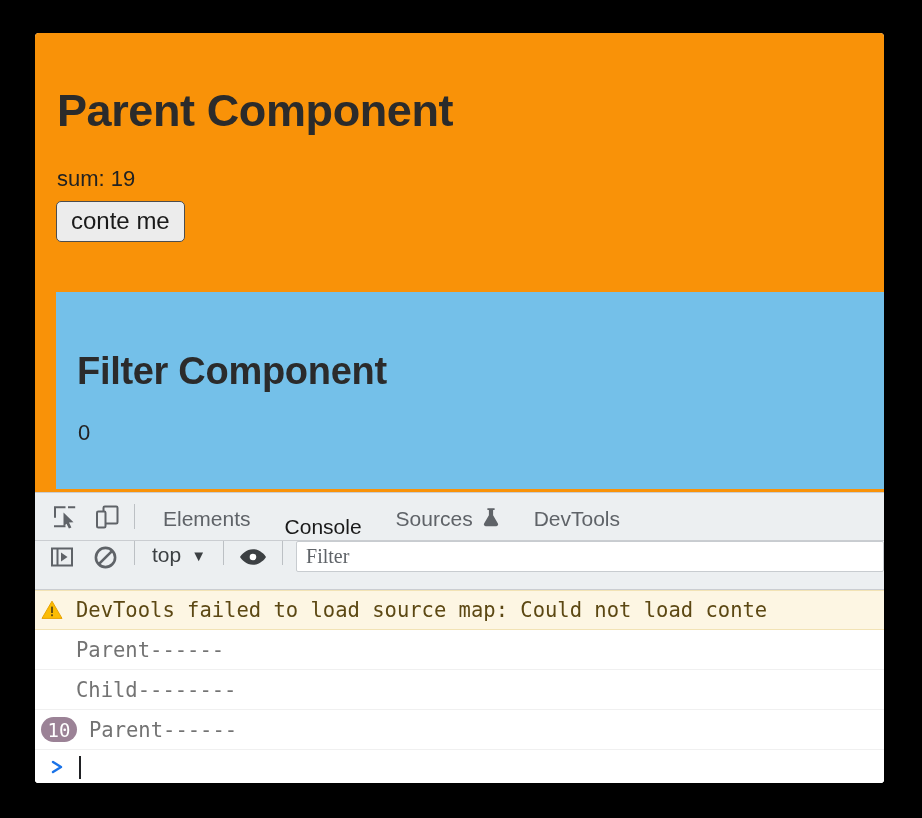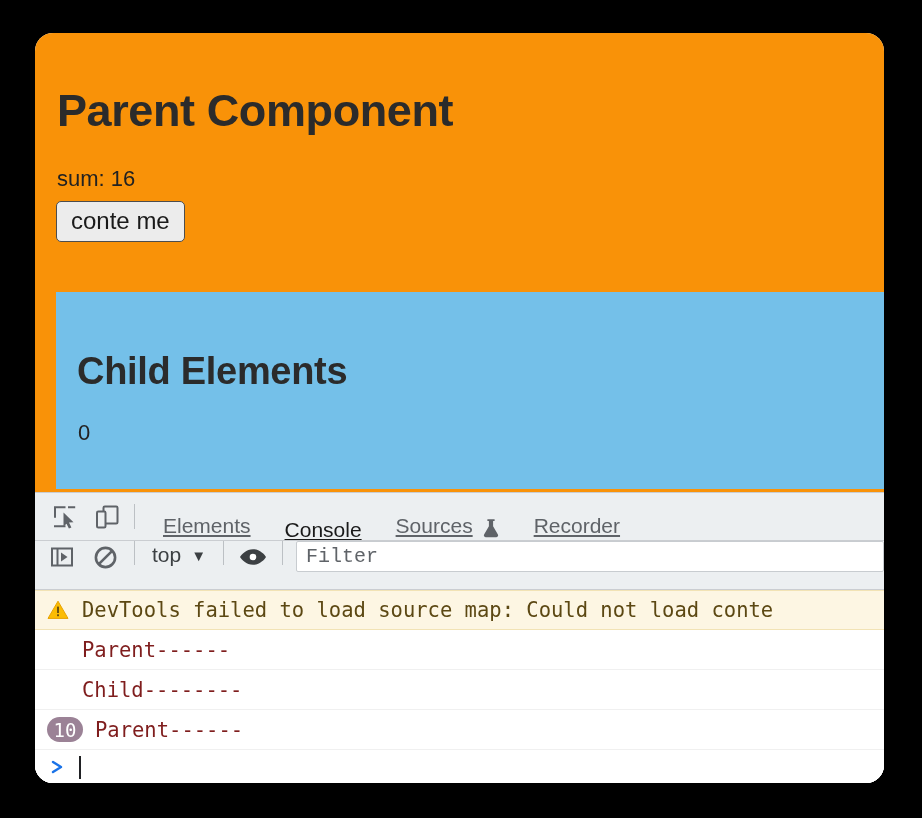--- a/index.html
+++ b/index.html
@@ -19,21 +19,21 @@
     background: #000000;
   }
 
   
   .page {
     position: absolute;
     left: 35px;
     top: 33px;
     width: 849px;
     height: 750px;
-    border-radius: 18px;
+    border-radius: 4px;
     overflow: hidden;
     background: #ffffff;
   }
 
   
   .parent-panel {
     position: absolute;
     left: 0;
     top: 0;
     width: 849px;
@@ -149,31 +149,30 @@
   .dt-sep {
     width: 1px;
     height: 25px;
     background: #bcc0c4;
     margin: 0 11px;
     flex: none;
   }
 
   .dt-tab {
     height: 46px;
-    padding: 2px 17px;
-    display: flex;
-    align-items: flex-end;
+    padding: 13px 17px;
+    display: flex;
+    align-items: flex-start;
     gap: 9px;
     font-size: 21px;
     color: #5f6368;
     cursor: pointer;
     white-space: nowrap;
     flex: none;
     box-sizing: border-box;
-    text-decoration: underline;
   }
   .dt-tab.active {
     color: #1a1a1a;
     border-bottom: 4px solid #1a73e8;
     margin-top: 16px;
   }
 
   
   .console-bar {
     position: relative;
@@ -219,54 +218,54 @@
   .filter-input {
     flex: 1;
     height: 31px;
     margin-right: 0;
     background: #ffffff;
     border: 1px solid #c8ccd0;
     border-radius: 2px;
     padding: 0 9px;
     font-size: 20px;
     color: #3c4043;
-    font-family: Liberation Mono, monospace;
+    font-family: Liberation Serif, serif;
     box-sizing: border-box;
     outline: none;
   }
   .filter-input::placeholder { color: #5f6368; opacity: 1; }
 
   
   .console-list {
     position: relative;
     background: #ffffff;
     font-family: "DejaVu Sans Mono", monospace;
   }
 
   .msg {
     display: flex;
     align-items: center;
     min-height: 40px;
     border-bottom: 1px solid #f0f0f0;
-    padding-left: 12px;
+    padding-left: 6px;
     box-sizing: border-box;
     white-space: nowrap;
     overflow: hidden;
   }
 
   .msg.warning {
     background: #fdf6e3;
     border-top: 1px solid #f2e3b5;
     border-bottom: 1px solid #f2e3b5;
     color: #5c4813;
   }
 
   .msg-text {
     font-size: 20.5px;
-    color: #7f1d1d;
+    color: #737373;
     letter-spacing: 0px;
   }
   .msg.warning .msg-text { color: #5c4813; }
 
   .warn-icon {
     width: 22px;
     height: 22px;
     margin-right: 13px;
     flex: none;
     display: flex;
@@ -321,25 +320,25 @@
 </style>
 </head>
 <body>
 
 <div id="root">
 
   <div class="page">
 
     <div class="parent-panel">
       <h1 class="parent-title">Parent Component</h1>
-      <div class="parent-sum">sum: 16</div>
+      <div class="parent-sum">sum: 19</div>
       <button class="click-btn">conte me</button>
 
       <div class="child-panel">
-        <h2 class="child-title">Child Elements</h2>
+        <h2 class="child-title">Filter Component</h2>
         <div class="child-count">0</div>
       </div>
     </div>
 
     <div class="devtools">
 
       <div class="dt-tabbar">
 
         <div class="dt-iconbtn">
           <svg width="26" height="26" viewBox="0 0 26 26">
@@ -369,21 +368,21 @@
           <span>Sources</span>
           <span style="display:flex;align-items:center;">
             <svg width="18" height="20" viewBox="0 0 18 20">
               <path d="M5.4 1.2h7.2v1.8h-1.5v5.2l4.8 8.4c.7 1.2-.1 2.6-1.5 2.6H3.6c-1.4 0-2.2-1.4-1.5-2.6l4.8-8.4V3H5.4z" fill="#5f6368"></path>
             </svg>
           </span>
         </div>
 
 
         <div class="dt-tab">
-          <span>Recorder</span>
+          <span>DevTools</span>
         </div>
       </div>
 
       <div class="console-bar">
 
         <div class="cb-icon">
           <svg width="24" height="24" viewBox="0 0 24 24">
             <rect x="2" y="3.5" width="20" height="17" stroke="#5f6368" stroke-width="2" fill="none"></rect>
             <line x1="7.5" y1="3.5" x2="7.5" y2="20.5" stroke="#5f6368" stroke-width="2"></line>
             <path d="M11 7.5 L17.5 12 L11 16.5 Z" fill="#5f6368"></path>

